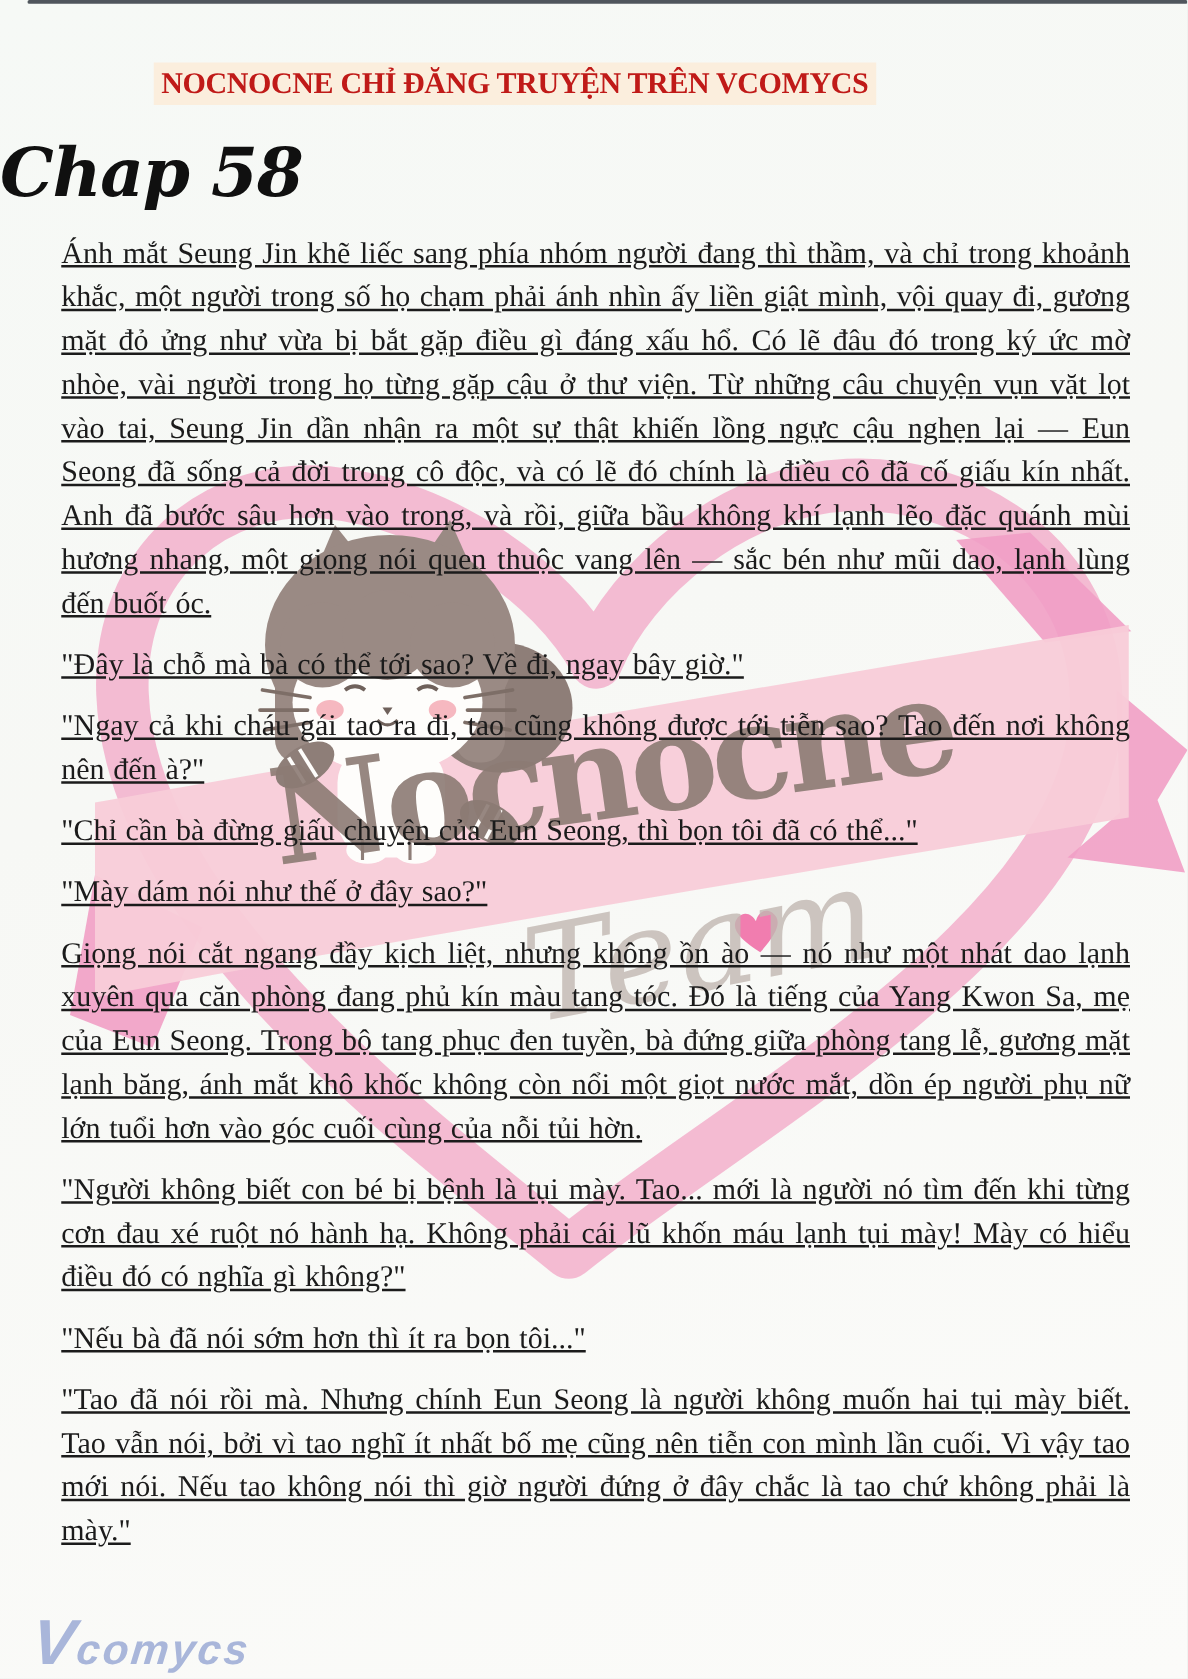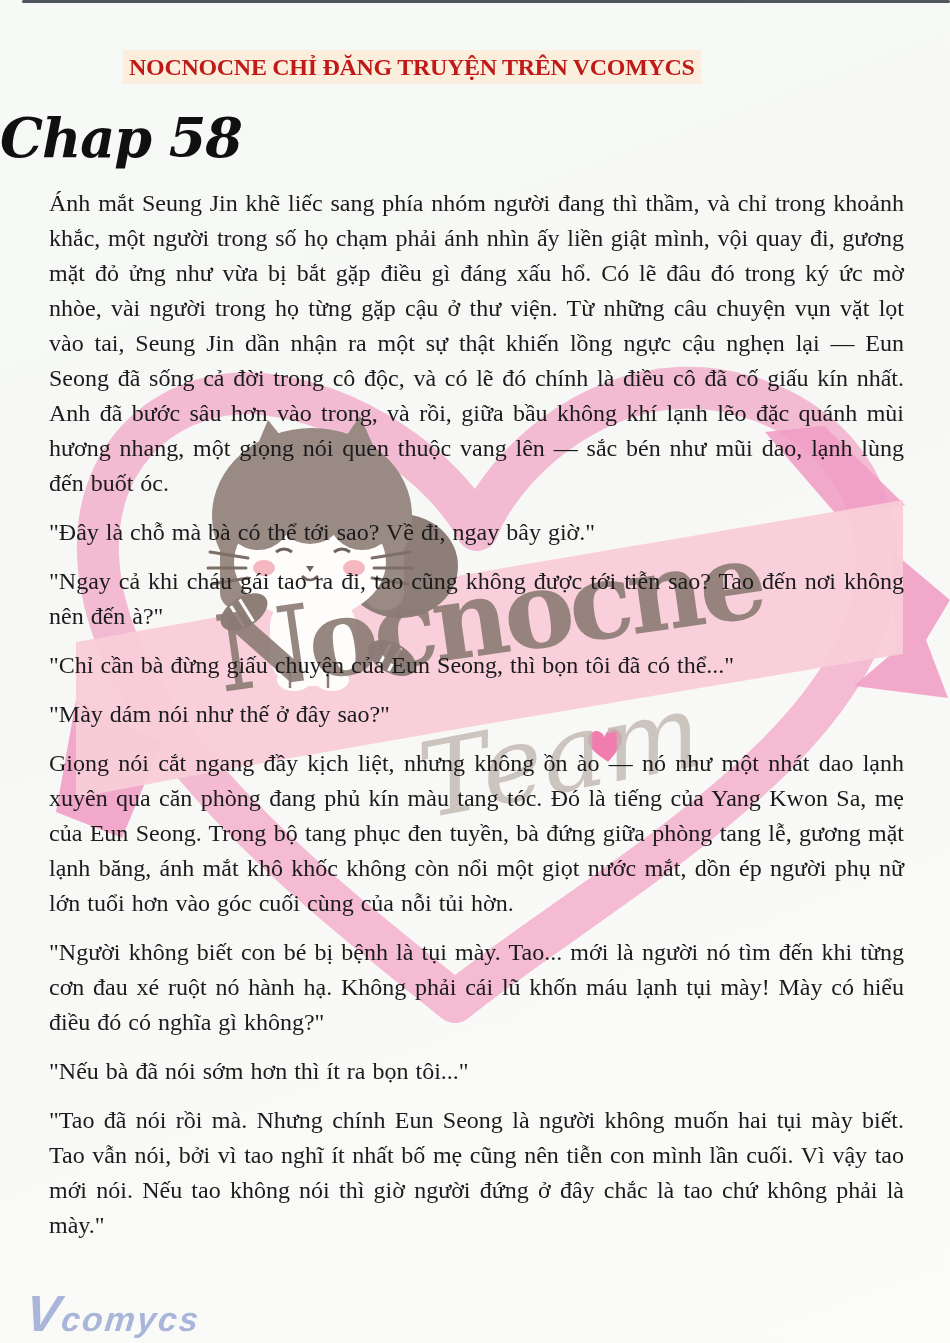--- a/index.html
+++ b/index.html
@@ -33,20 +33,21 @@
     font-family:"DejaVu Serif", serif;
     font-style:italic;font-weight:bold;
     font-size:54px;color:#101010;
     letter-spacing:-1px;
   }
   .story{
     position:absolute;left:49px;top:186px;width:855px;
     color:#1b1b1b;
     font-size:24px;line-height:35px;
     text-align:justify;
+    text-decoration:underline;
   }
   .story p{margin:0 0 14px 0;word-spacing:1px;}
   .logo{
     position:absolute;left:26px;top:1284px;
     font-family:"Liberation Sans", sans-serif;
     font-style:italic;font-weight:bold;
     font-size:34px;color:#a9b6da;
     letter-spacing:2px;
     transform:skewX(-6deg);
     margin:0;

